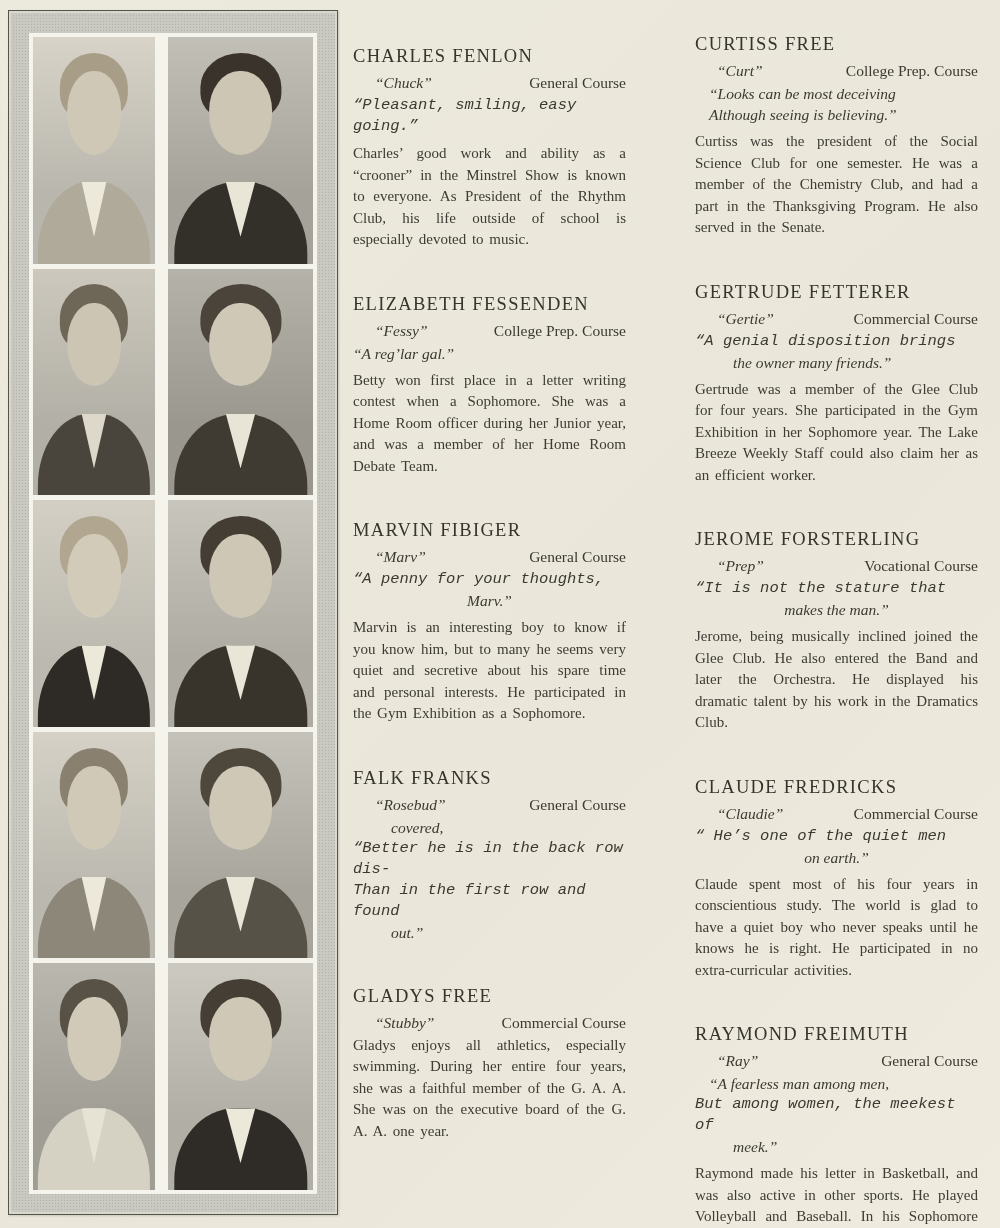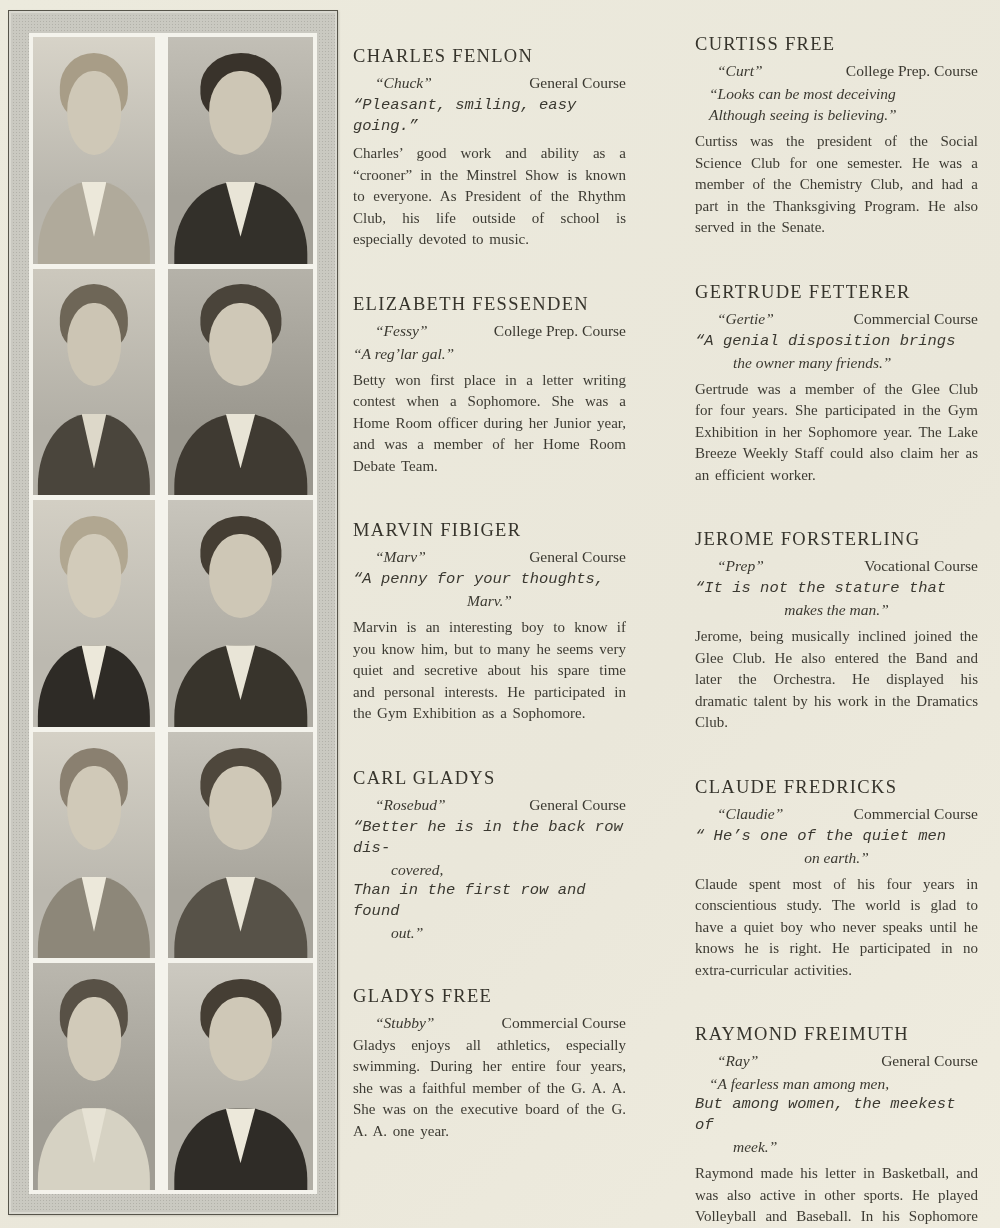--- a/index.html
+++ b/index.html
@@ -175,28 +175,28 @@
         <span class="nick">“Marv”</span>
         <span class="course">General Course</span>
       </div>
       <div class="quote">
           <div class="qline left">“A penny for your thoughts,</div>
           <div class="qline right">Marv.”</div>
         </div>
       <p class="bio">Marvin is an interesting boy to know if you know him, but to many he seems very quiet and secretive about his spare time and personal interests. He participated in the Gym Exhibition as a Sophomore.</p>
     </article>
     <article class="entry">
-      <h2 class="name">CARL GLADYS</h2>
+      <h2 class="name">FALK FRANKS</h2>
       <div class="nickline">
         <span class="nick">“Rosebud”</span>
         <span class="course">General Course</span>
       </div>
       <div class="quote">
+          <div class="qline indent">covered,</div>
           <div class="qline left">“Better he is in the back row dis-</div>
-          <div class="qline indent">covered,</div>
           <div class="qline left">Than in the first row and found</div>
           <div class="qline indent">out.”</div>
         </div>
     </article>
     <article class="entry">
       <h2 class="name">GLADYS FREE</h2>
       <div class="nickline">
         <span class="nick">“Stubby”</span>
         <span class="course">Commercial Course</span>
       </div>

